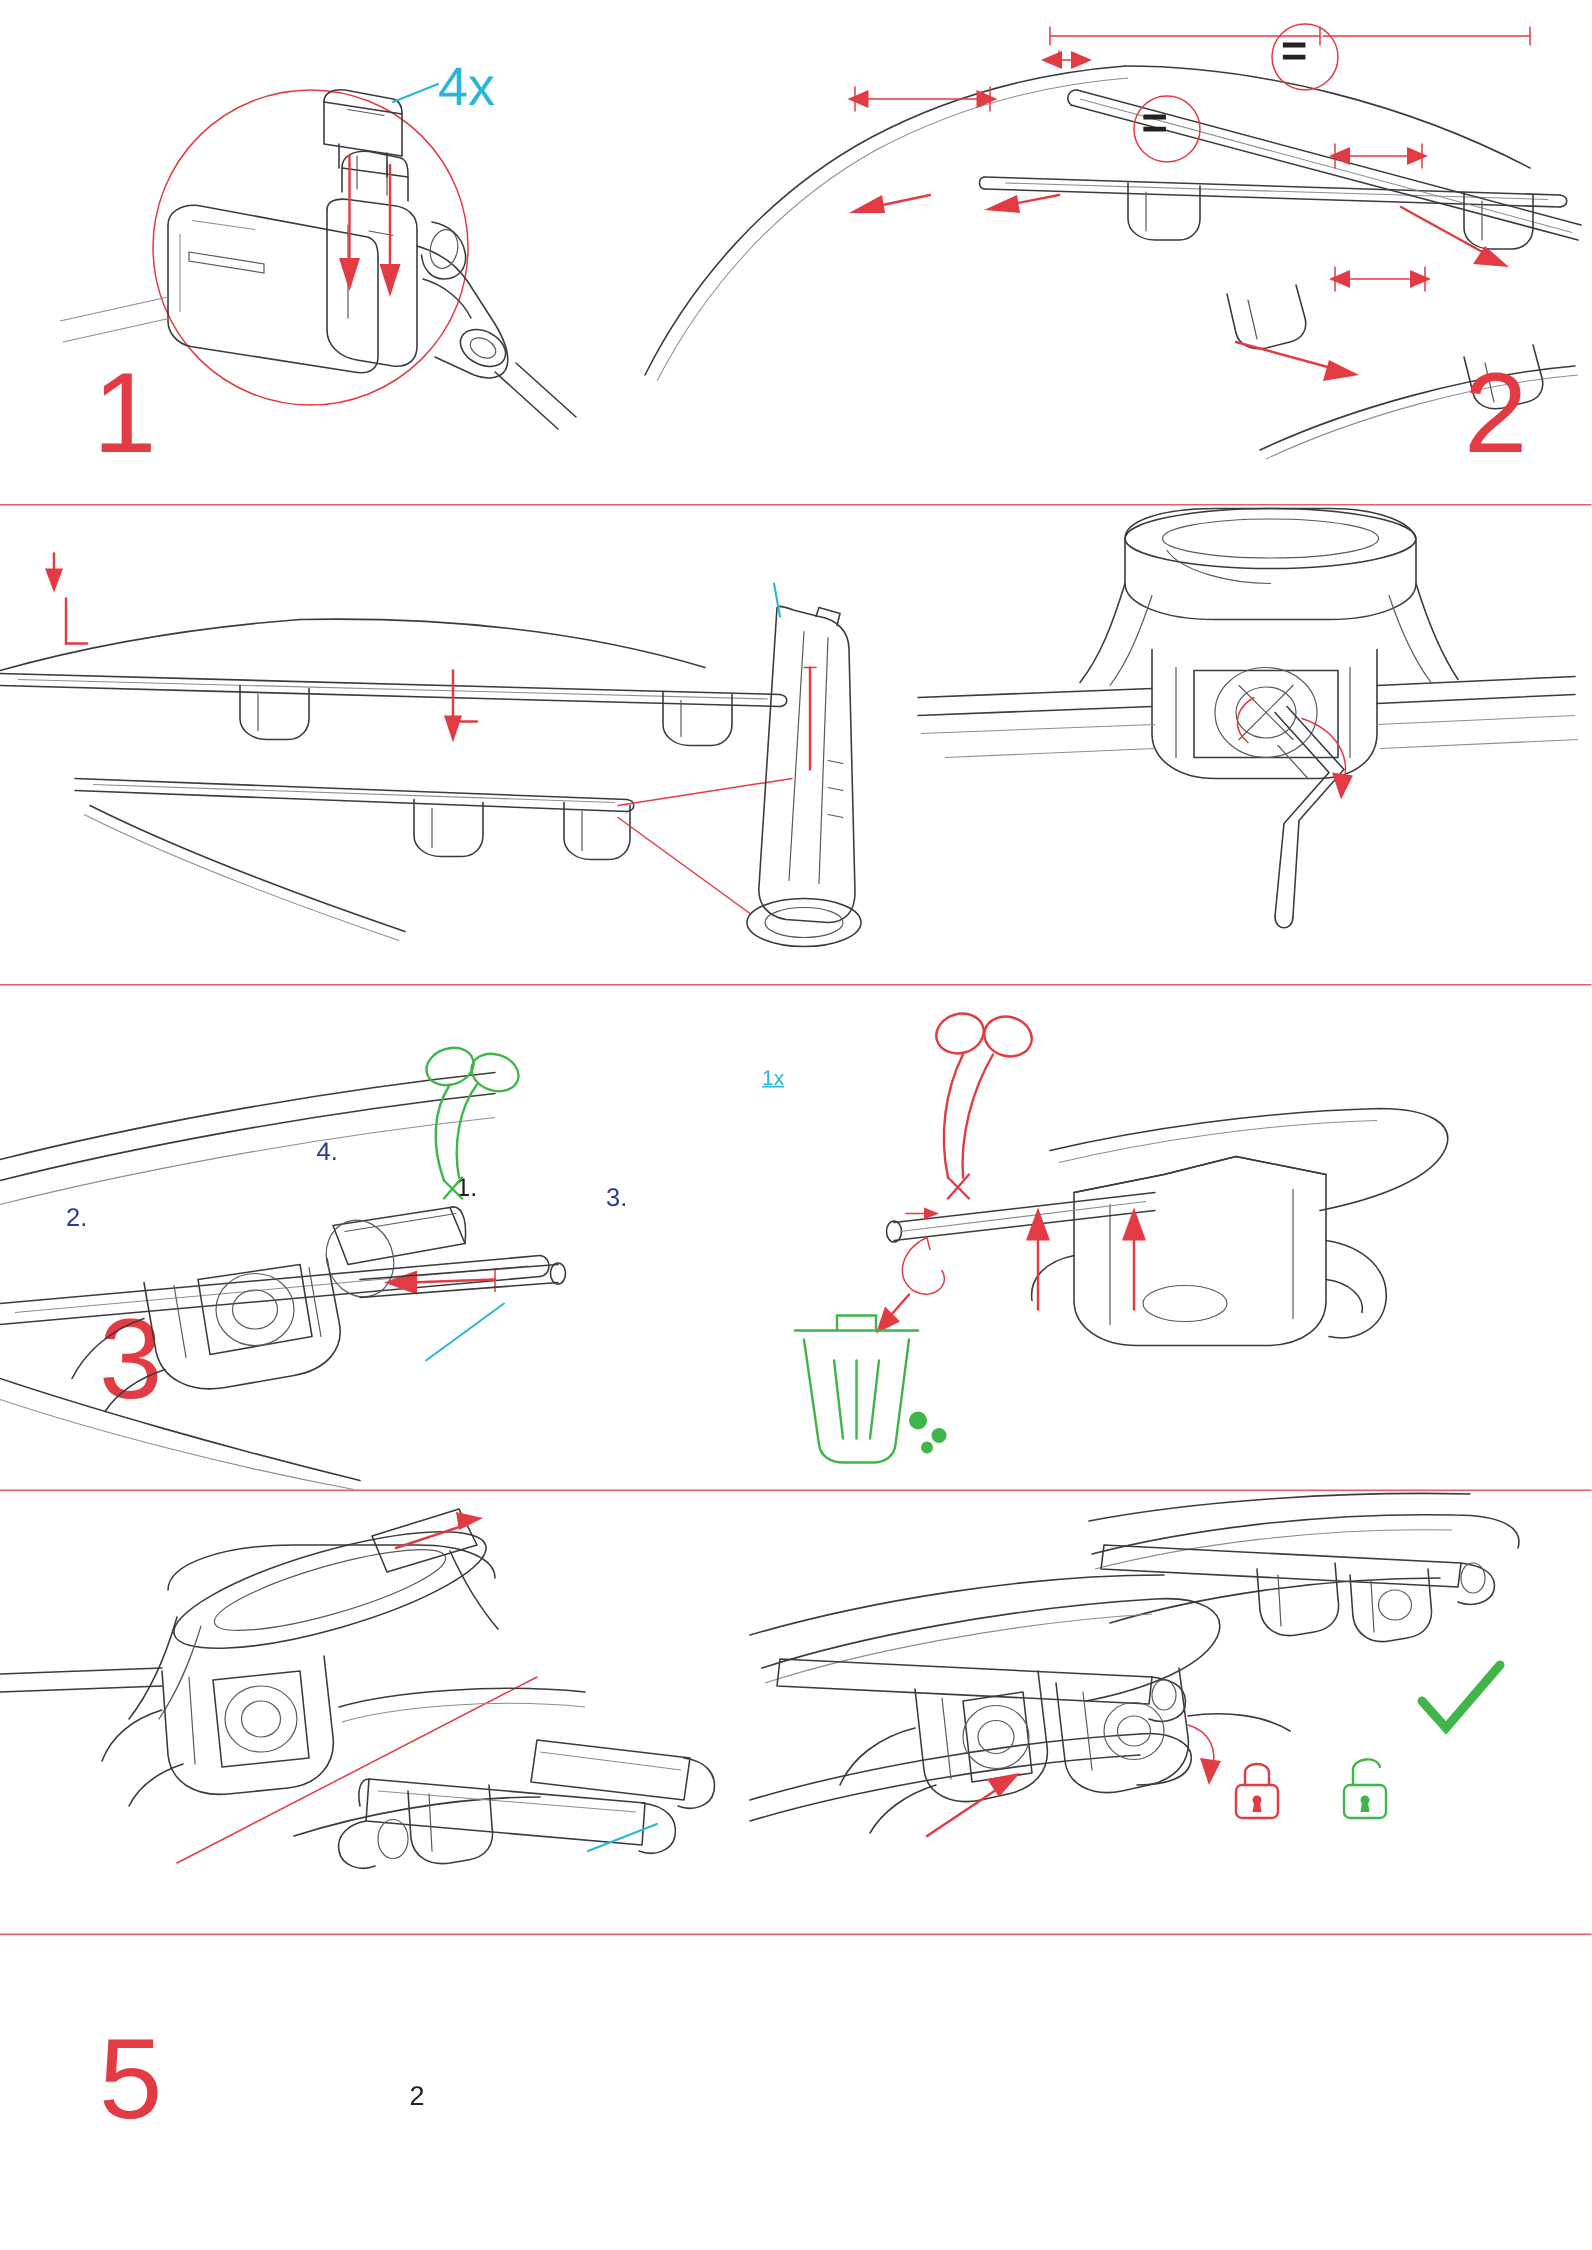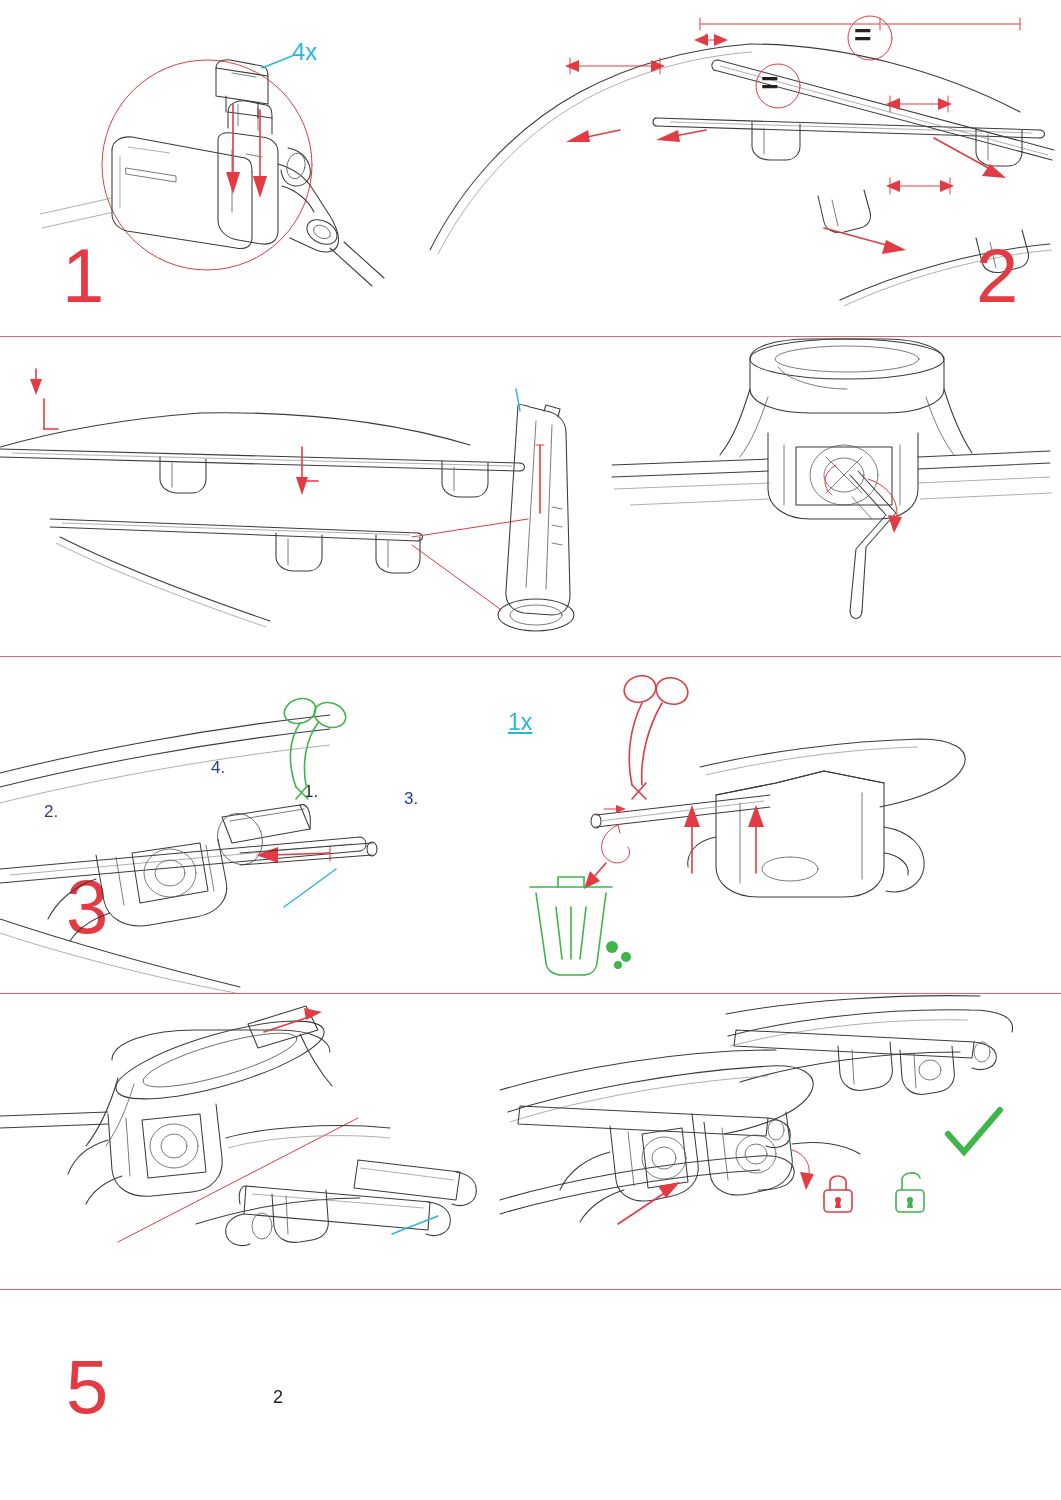--- a/index.html
+++ b/index.html
@@ -99,21 +99,21 @@
       <path class="ln" d="M258 102 L258 118"></path>
       <path class="ln2" d="M232 73 L256 77"></path>
 
       <path class="rd" d="M233 104 L233 178"></path>
       <path class="rdf" d="M233 194 L226 172 L240 172 Z"></path>
       <path class="rd" d="M260 110 L260 182"></path>
       <path class="rdf" d="M260 198 L253 176 L267 176 Z"></path>
 
       <path class="cy" d="M262 68 L292 56"></path>
     </svg>
-    <div class="anno cy" style="left:292px; top:40px; font-size:24px;">4x</div>
+    <div class="anno cy" style="left:292px; top:40px; font-size:36px;">4x</div>
     <div class="stepnum big" style="left:62px; top:238px;">1</div>
   </div>
 
   <div class="panel" style="left:420px;top:0;width:641px;height:336px">
     <svg class="draw" width="641" height="336" viewBox="0 0 641 336">
 
       <path class="ln" d="M10 250 C40 190 90 130 160 92 C220 60 280 48 330 44"></path>
       <path class="lnl" d="M18 254 C48 196 96 138 164 100 C224 68 282 56 332 52"></path>
 
       <path class="ln" d="M330 44 C420 44 520 70 600 112"></path>
@@ -239,21 +239,21 @@
       <path class="ln2" d="M552 170 L562 172"></path>
       <path class="ln2" d="M552 188 L562 190"></path>
       <path class="ln2" d="M552 206 L562 208"></path>
 
       <path class="cy" d="M520 74 L516 52"></path>
     </svg>
     <div class="anno bk" style="left:304px; top:446px; font-size:17px;">1.</div>
     <div class="anno bl" style="left:44px;  top:466px; font-size:17px;">2.</div>
     <div class="anno bl" style="left:404px; top:453px; font-size:17px;">3.</div>
     <div class="anno bl" style="left:211px; top:422px; font-size:17px;">4.</div>
-    <div class="anno cy" style="left:508px; top:374px; font-size:23px;text-decoration:underline;">1x</div>
+    <div class="anno cy" style="left:508px; top:374px; font-size:14px;text-decoration:underline;">1x</div>
     <div class="stepnum big" style="left:66px; top:532px;">3</div>
   </div>
 
   <div class="panel" style="left:600px;top:337px;width:461px;height:319px">
     <svg class="draw" width="461" height="319" viewBox="0 0 461 319">
 
       <path class="ln" d="M150 22 C150 10 175 2 210 2 L286 2 C320 2 344 12 344 24 L344 52 C344 66 318 76 286 76 L210 76 C176 76 150 66 150 52 Z"></path>
       <ellipse cx="247" cy="22" rx="97" ry="20" class="ln"></ellipse>
       <ellipse cx="247" cy="22" rx="72" ry="13" class="ln2"></ellipse>
       <path class="ln2" d="M178 30 C188 44 220 52 247 52"></path>

